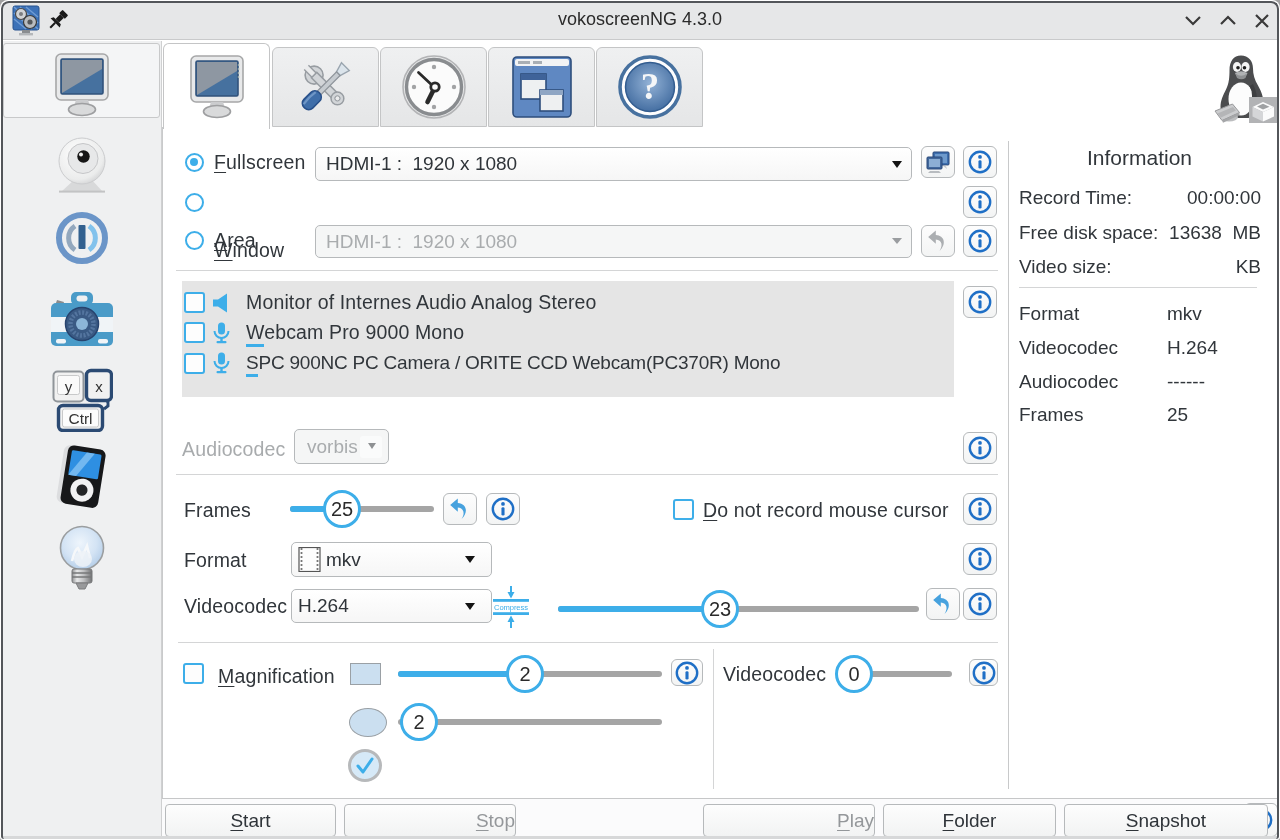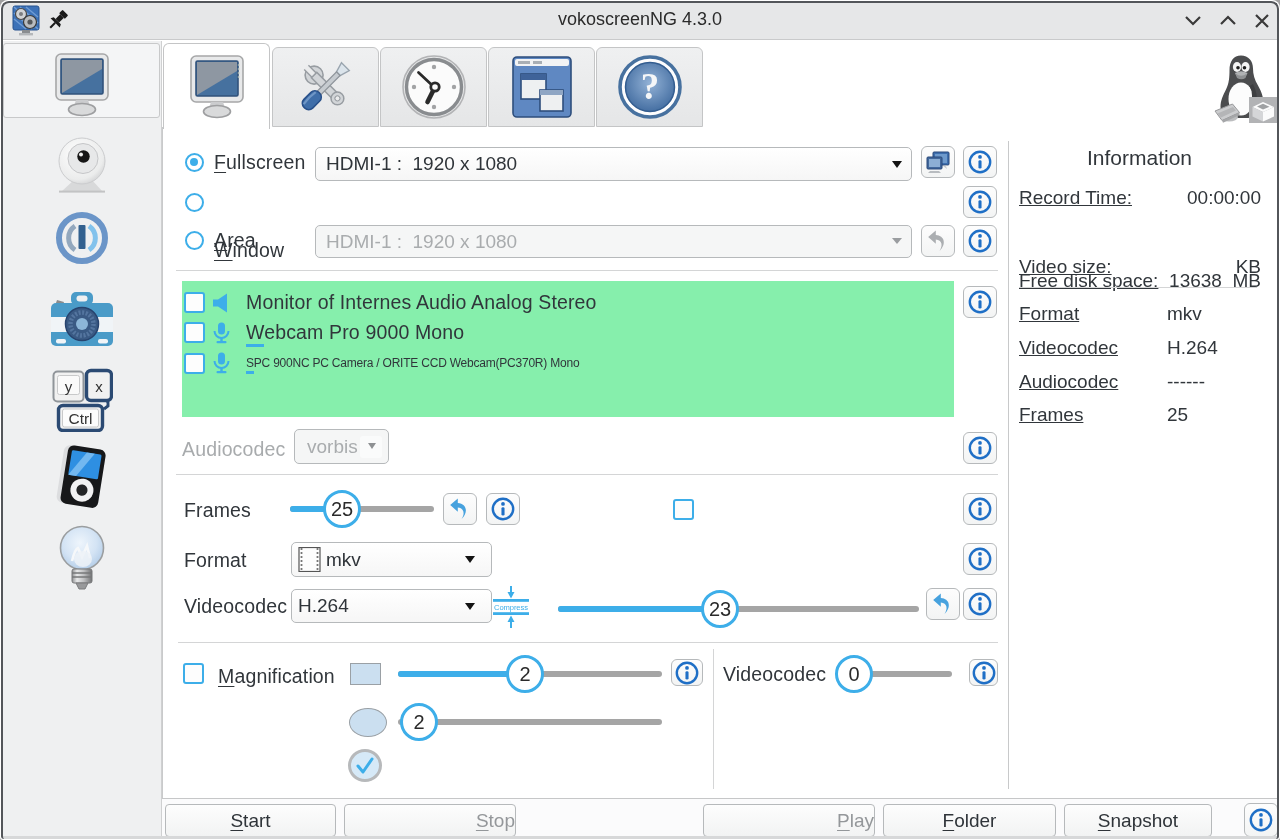--- a/index.html
+++ b/index.html
@@ -53,24 +53,24 @@
 .sqbtn { background:linear-gradient(#fdfdfd,#f3f4f4); border:1px solid #b6b9bb; border-radius:6px;
   display:flex; align-items:center; justify-content:center; }
 
 .track { position:absolute; height:6px; border-radius:3px; background:#a5a5a5; }
 .track .fill { position:absolute; left:0; top:0; bottom:0; background:#3daee9; border-radius:3px; }
 .knob { position:absolute; width:38px; height:38px; border-radius:50%; background:#fff;
   border:3px solid #3daee9; display:flex; align-items:center; justify-content:center;
   font-size:20px; color:#2b2b2b; z-index:2; }
 .sep { position:absolute; height:1px; background:#d4d5d6; }
 
-#mediabox { position:absolute; left:19px; top:154px; width:772px; height:136px; background:#86efac; }
+#mediabox { position:absolute; left:19px; top:154px; width:772px; height:116px; background:#e5e5e5; }
 .mrow { position:absolute; left:2px; display:flex; align-items:center; }
 
-.irow { position:absolute; left:10px; right:9px; font-size:19px;text-decoration:underline; }
+.irow { position:absolute; left:10px; right:9px; font-size:19px; }
 .irow .v { position:absolute; right:0; top:0; }
 .irow .v2 { position:absolute; left:148px; top:0; }
 
 #bottombar { position:absolute; left:161px; top:797px; width:1119px; height:42px; background:#fbfbfc; border-top:1px solid #c6c7c8; }
 .bigbtn { position:absolute; top:5px; height:33px; background:linear-gradient(#fdfdfd,#f2f3f3);
   border:1px solid #b6b9bb; border-radius:4px; font-size:19px; color:#2f3439;
   display:flex; align-items:center; justify-content:center; }
 .bigbtn.off { color:#94979a;justify-content:flex-end; }
 #bottomedge { position:absolute; left:0px; top:835px; width:1278px; height:5px; background:#d7d8d9; border-radius:0 0 3px 3px; }
 .mtext { font-size:19.5px; letter-spacing:0.15px; color:#31363b; }
@@ -398,21 +398,21 @@
       <div class="mrow" style="top:71px;">
           <span class="cb"></span>
           <span class="micon">
             <svg width="17" height="22" viewBox="0 0 17 22">
               <rect x="5" y="0.5" width="7" height="12" rx="3.5" fill="#3daee9"></rect>
               <path d="M1.5 9 a7 7 0 0 0 14 0" fill="none" stroke="#3daee9" stroke-width="2"></path>
               <rect x="7.3" y="16" width="2.4" height="3" fill="#3daee9"></rect>
               <rect x="3.5" y="19" width="10" height="2.2" rx="1" fill="#3daee9"></rect>
             </svg>
           </span>
-          <span class="mtext" style="margin-left:9px; font-size:12px; letter-spacing:-0.22px;"><span class="bu">S</span>PC 900NC PC Camera / ORITE CCD Webcam(PC370R) Mono</span>
+          <span class="mtext" style="margin-left:9px; font-size:19px; letter-spacing:-0.22px;"><span class="bu">S</span>PC 900NC PC Camera / ORITE CCD Webcam(PC370R) Mono</span>
         </div>
     </div>
     <div class="sqbtn infob" style="position:absolute; left:800px; top:159px; width:34px; height:32px;">
         <svg width="26" height="26" viewBox="0 0 26 26">
           <circle cx="13" cy="13" r="10.2" fill="none" stroke="#1f6fc6" stroke-width="2.4"></circle>
           <circle cx="13" cy="7.9" r="1.9" fill="#1f6fc6"></circle>
           <rect x="11.45" y="11.2" width="3.1" height="8.4" rx="1.4" fill="#1f6fc6"></rect>
         </svg>
       </div>
 
@@ -439,20 +439,23 @@
         </svg>
       </div>
     <div class="sqbtn infob" style="position:absolute; left:323px; top:366px; width:34px; height:32px;">
         <svg width="26" height="26" viewBox="0 0 26 26">
           <circle cx="13" cy="13" r="10.2" fill="none" stroke="#1f6fc6" stroke-width="2.4"></circle>
           <circle cx="13" cy="7.9" r="1.9" fill="#1f6fc6"></circle>
           <rect x="11.45" y="11.2" width="3.1" height="8.4" rx="1.4" fill="#1f6fc6"></rect>
         </svg>
       </div>
     <div class="cb" style="position:absolute; left:510px; top:372px;"></div>
+    <div class="row lab" style="left:540px; top:372px;">
+        <span><u>D</u>o not record mouse cursor</span>
+      </div>
     <div class="sqbtn infob" style="position:absolute; left:800px; top:366px; width:34px; height:32px;">
         <svg width="26" height="26" viewBox="0 0 26 26">
           <circle cx="13" cy="13" r="10.2" fill="none" stroke="#1f6fc6" stroke-width="2.4"></circle>
           <circle cx="13" cy="7.9" r="1.9" fill="#1f6fc6"></circle>
           <rect x="11.45" y="11.2" width="3.1" height="8.4" rx="1.4" fill="#1f6fc6"></rect>
         </svg>
       </div>
 
     <div class="row lab" style="left:21px; top:422px;">Format</div>
     <div class="dd" style="position:absolute; left:128px; top:415px; width:201px; height:35px; padding-left:6px;"><svg width="23" height="25" viewBox="0 0 23 25" style="margin-right:5px;">
@@ -533,21 +536,21 @@
         <svg width="26" height="26" viewBox="0 0 26 26">
           <circle cx="13" cy="13" r="10.2" fill="none" stroke="#1f6fc6" stroke-width="2.4"></circle>
           <circle cx="13" cy="7.9" r="1.9" fill="#1f6fc6"></circle>
           <rect x="11.45" y="11.2" width="3.1" height="8.4" rx="1.4" fill="#1f6fc6"></rect>
         </svg>
       </div>
 
     <div id="rightpanel">
       <div style="position:absolute; left:0; right:0; top:5px; text-align:center; font-size:21px;">Information</div>
       <div class="irow" style="top:46px;">Record Time:<span class="v">00:00:00</span></div>
-      <div class="irow" style="top:81px;margin-top:48px;">Free disk space:<span class="v">13638&nbsp; MB</span></div>
+      <div class="irow" style="top:81px;">Free disk space:<span class="v">13638&nbsp; MB</span></div>
       <div class="irow" style="top:115px;">Video size:<span class="v">KB</span></div>
       <div class="sep" style="left:10px; top:146px; width:238px;"></div>
       <div class="irow" style="top:162px;">Format<span class="v2">mkv</span></div>
       <div class="irow" style="top:196px;">Videocodec<span class="v2">H.264</span></div>
       <div class="irow" style="top:230px;">Audiocodec<span class="v2">------</span></div>
       <div class="irow" style="top:263px;">Frames<span class="v2">25</span></div>
     </div>
   </div>
 
   <div id="bottombar">
@@ -563,19 +566,19 @@
       </div>
     <div class="bigbtn off" style="left:182px; width:172px;">
         <span><u>S</u>top</span>
       </div>
     <div class="bigbtn off" style="left:541px; width:172px;">
         <span><u>P</u>lay</span>
       </div>
     <div class="bigbtn" style="left:721px; width:173px;">
         <span><u>F</u>older</span>
       </div>
-    <div class="bigbtn" style="left:902px; width:148px;">
+    <div class="bigbtn" style="left:902px; width:204px;">
         <span><u>S</u>napshot</span>
       </div>
   </div>
   <div id="bottomedge"></div>
   <div id="winborder"></div>
 </div>
 
 </body></html>

